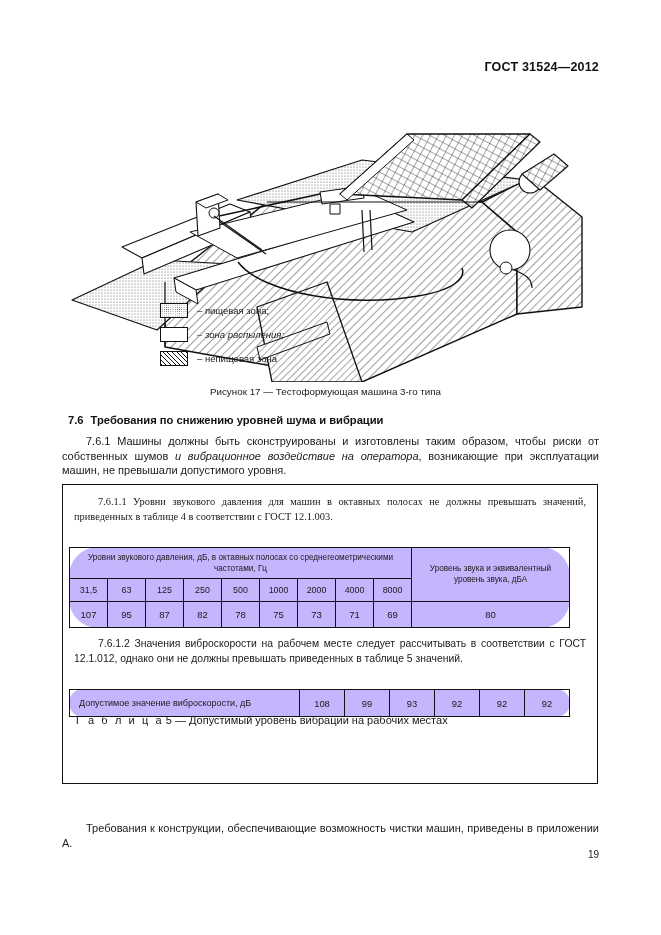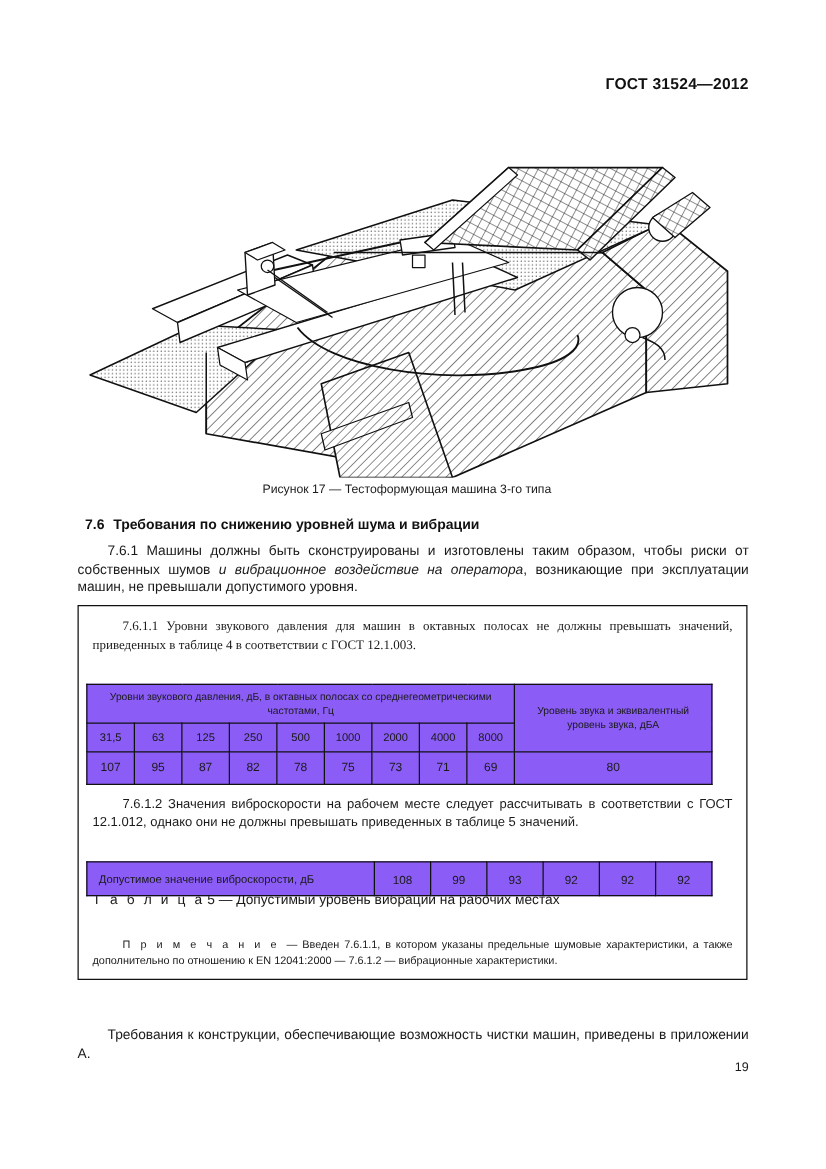--- a/index.html
+++ b/index.html
@@ -136,21 +136,22 @@
   .spaced {
     letter-spacing: 2.1px;
     margin-right: 2px;
   }
 
   
   table.gost {
     position: absolute;
     border-collapse: collapse;
     table-layout: fixed;
-    background: #8b5cf6;
+    background: #c4b5fd;
+    border-radius: 29px;
   }
   table.gost td, table.gost th {
     border: 0.8px solid #111;
     font-size: 8.9px;
     font-weight: normal;
     color: #1a1a1a;
     text-align: center;
     vertical-align: middle;
     padding: 0;
   }
@@ -266,20 +267,34 @@
 
         <circle cx="468" cy="100" r="11" fill="#ffffff" stroke="#111" stroke-width="1.1"></circle>
         <path d="M460,92 L492,72 L506,84 L478,108 Z" fill="url(#pat-grid)" stroke="#111" stroke-width="1.1"></path>
 
         <path d="M205,120 L420,120" stroke="#111" stroke-width="1.2"></path>
         <path d="M103,200 L103,265" stroke="#111" stroke-width="1.2"></path>
       </g>
     </svg>
   </div>
 
+  <div class="legend">
+    <div class="legend-row">
+      <span class="swatch swatch-dotted"></span>
+      <span class="legend-text">– пищевая зона;</span>
+    </div>
+    <div class="legend-row">
+      <span class="swatch"></span>
+      <span class="legend-text italic">– зона распыления;</span>
+    </div>
+    <div class="legend-row">
+      <span class="swatch swatch-hatch"></span>
+      <span class="legend-text">– непищевая зона</span>
+    </div>
+  </div>
 
   <div class="fig-caption">Рисунок 17 — Тестоформующая машина 3-го типа</div>
 
   <div class="sec-heading" style="top:414px;">
     <span class="num">7.6</span><span>Требования по снижению уровней шума и вибрации</span>
   </div>
 
   <div class="para" style="top:434px; left:62px; width:537px; text-indent:24px;">
     <span>7.6.1  Машины должны быть сконструированы и изготовлены таким образом, чтобы риски от собственных шумов </span><i>и вибрационное воздействие на оператора</i><span>, возникающие при эксплуатации машин, не превышали допустимого уровня.</span>
   </div>
@@ -360,23 +375,20 @@
           <td class="num">108</td>
           <td class="num">99</td>
           <td class="num">93</td>
           <td class="num">92</td>
           <td class="num">92</td>
           <td class="num">92</td>
         </tr>
       </tbody>
     </table>
 
-    <div class="note" style="top:264px; left:11px; width:512px; text-indent:24px;">
-      <span class="spaced">П р и м е ч а н и е</span><span> — Введен 7.6.1.1, в котором указаны предельные шумовые характеристики, а также дополнительно по отношению к EN 12041:2000 — 7.6.1.2 — вибрационные характеристики.</span>
-    </div>
   </div>
 
 
   <div class="para" style="top:821px; left:62px; width:537px; text-indent:24px;">Требования к конструкции, обеспечивающие возможность чистки машин, приведены в приложении А.</div>
 
   <div class="page-number">19</div>
 
 </div>
 
 </body></html>

